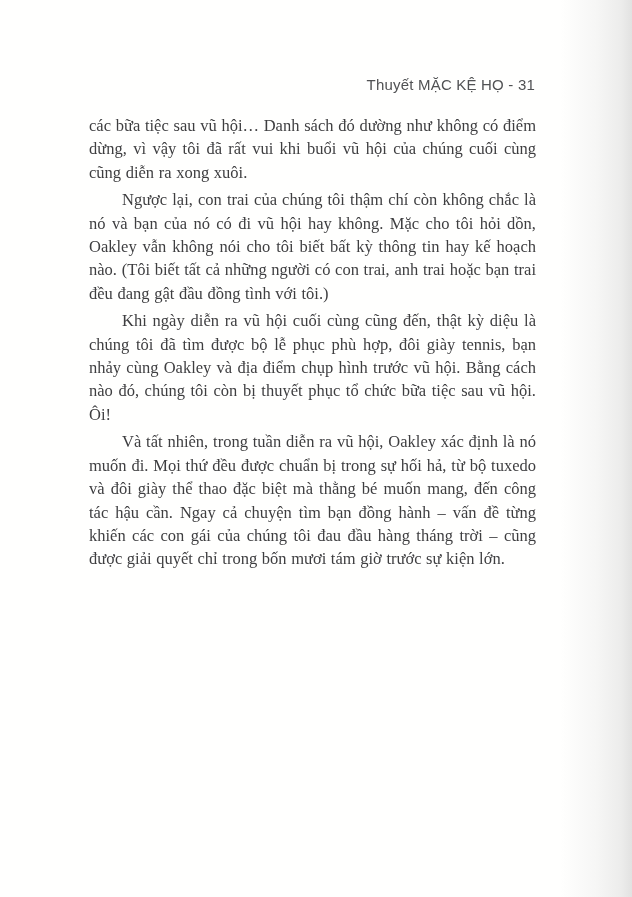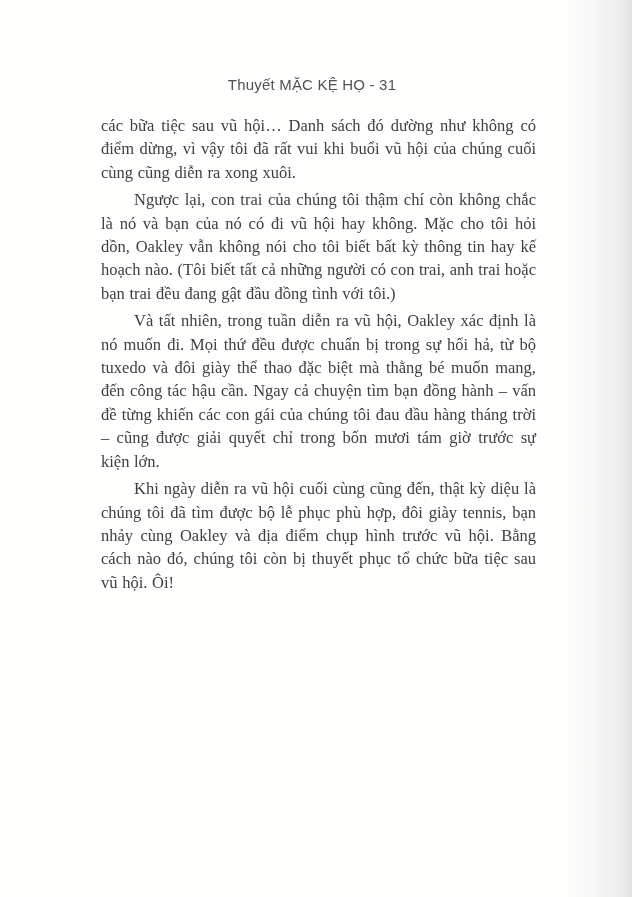--- a/index.html
+++ b/index.html
@@ -12,34 +12,34 @@
     width: 632px;
     height: 897px;
     background: #fffffe;
     overflow: hidden;
   }
   .running-header {
     position: absolute;
     top: 76px;
     left: 89px;
     width: 446px;
-    text-align: center;
+    text-align: right;
     font-family: "Liberation Sans", sans-serif;
     font-size: 15px;
     letter-spacing: 0.2px;
     color: #515254;
   }
   .body-text {
     position: absolute;
     top: 114px;
     left: 89px;
     width: 447px;
   }
   .para {
-    margin: 0 0 4px 12px;
+    margin: 0 0 4px 0;
     font-family: "Liberation Serif", serif;
     font-size: 16.5px;
     line-height: 23.4px;
     color: #3e3e40;
     text-align: justify;
     text-indent: 33px;
     word-spacing: 0.5px;
   }
   .para.continuation {
     text-indent: 0;
@@ -63,19 +63,19 @@
 
 <div class="page">
 
   <div class="running-header">
     <span>Thuyết MẶC KỆ HỌ - 31</span>
   </div>
 
   <div class="body-text">
     <p class="para continuation">các bữa tiệc sau vũ hội… Danh sách đó dường như không có điểm dừng, vì vậy tôi đã rất vui khi buổi vũ hội của chúng cuối cùng cũng diễn ra xong xuôi.</p>
     <p class="para">Ngược lại, con trai của chúng tôi thậm chí còn không chắc là nó và bạn của nó có đi vũ hội hay không. Mặc cho tôi hỏi dồn, Oakley vẫn không nói cho tôi biết bất kỳ thông tin hay kế hoạch nào. (Tôi biết tất cả những người có con trai, anh trai hoặc bạn trai đều đang gật đầu đồng tình với tôi.)</p>
+    <p class="para">Khi ngày diễn ra vũ hội cuối cùng cũng đến, thật kỳ diệu là chúng tôi đã tìm được bộ lễ phục phù hợp, đôi giày tennis, bạn nhảy cùng Oakley và địa điểm chụp hình trước vũ hội. Bằng cách nào đó, chúng tôi còn bị thuyết phục tổ chức bữa tiệc sau vũ hội. Ôi!</p>
     <p class="para">Và tất nhiên, trong tuần diễn ra vũ hội, Oakley xác định là nó muốn đi. Mọi thứ đều được chuẩn bị trong sự hối hả, từ bộ tuxedo và đôi giày thể thao đặc biệt mà thằng bé muốn mang, đến công tác hậu cần. Ngay cả chuyện tìm bạn đồng hành – vấn đề từng khiến các con gái của chúng tôi đau đầu hàng tháng trời – cũng được giải quyết chỉ trong bốn mươi tám giờ trước sự kiện lớn.</p>
-    <p class="para">Khi ngày diễn ra vũ hội cuối cùng cũng đến, thật kỳ diệu là chúng tôi đã tìm được bộ lễ phục phù hợp, đôi giày tennis, bạn nhảy cùng Oakley và địa điểm chụp hình trước vũ hội. Bằng cách nào đó, chúng tôi còn bị thuyết phục tổ chức bữa tiệc sau vũ hội. Ôi!</p>
   </div>
 
   <div class="edge-shadow"></div>
 
 </div>
 
 </body></html>

